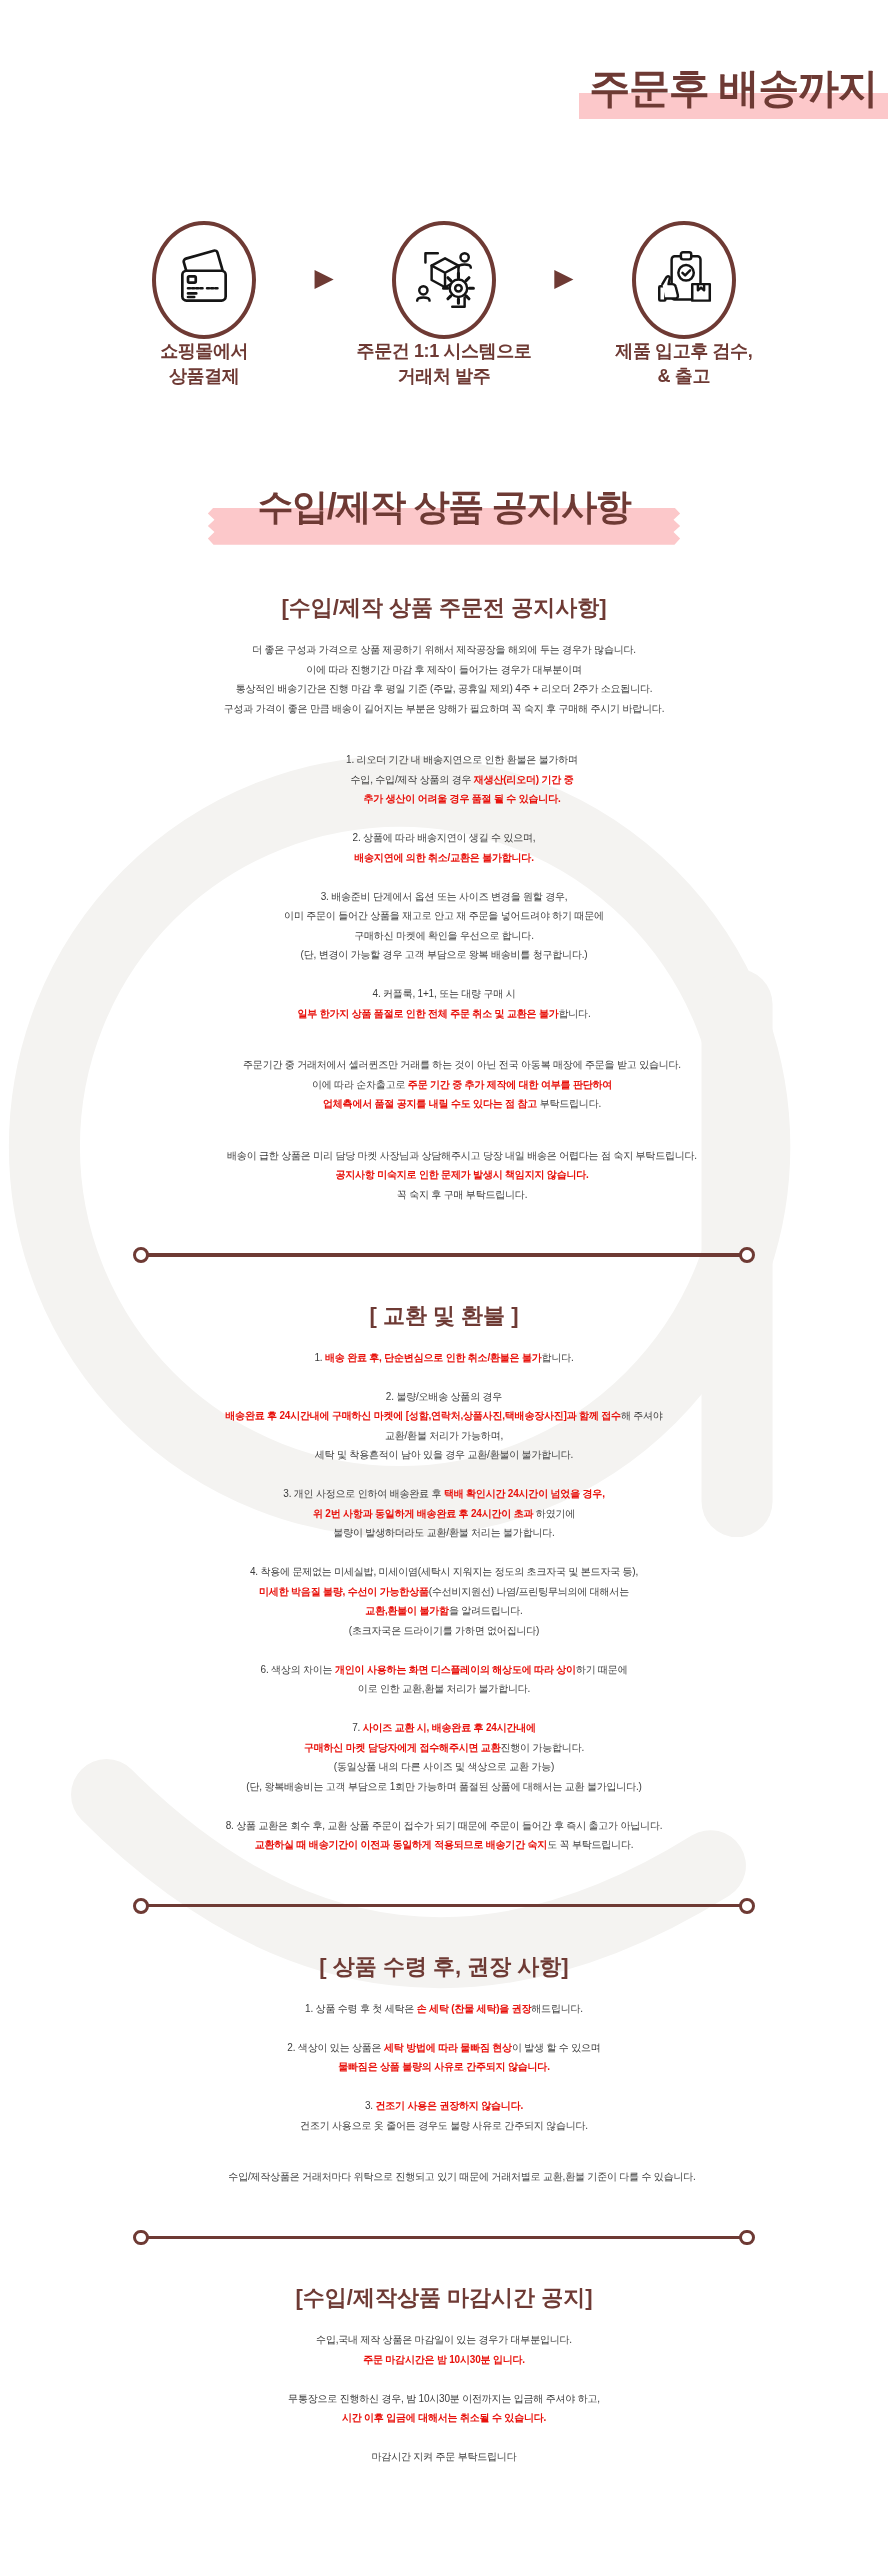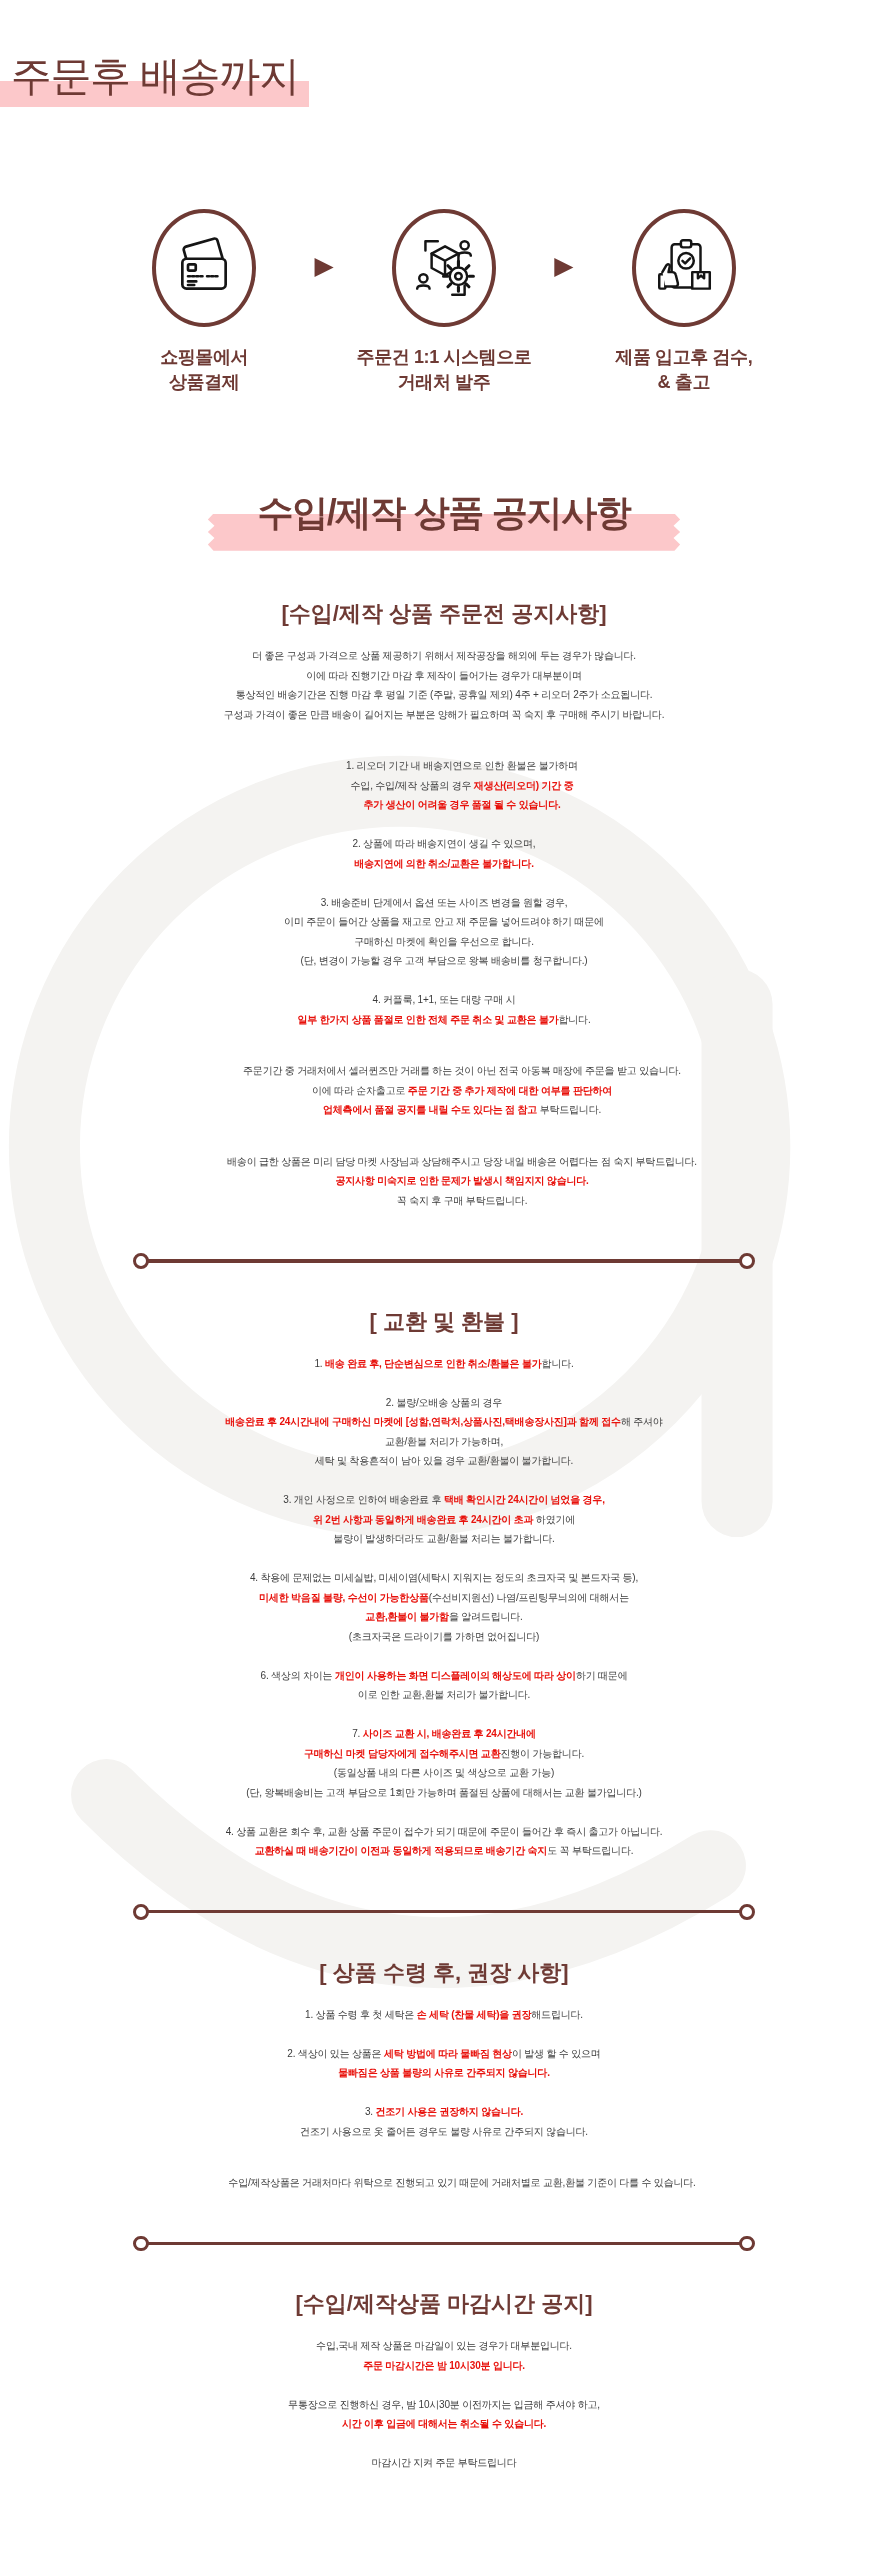--- a/index.html
+++ b/index.html
@@ -11,34 +11,34 @@
   html,body{margin:0;padding:0;}
   body{
     width:888px;min-height:2576px;margin:0 auto;background:#fff;
     font-family:"Liberation Sans","DejaVu Sans",sans-serif;
     position:relative;overflow:hidden;
   }
   .watermark{position:absolute;left:0;top:480px;z-index:0;pointer-events:none;}
   .content{position:relative;z-index:1;padding-top:49px;}
 
   h1.title1{
-    text-align:left;margin:0 0 105px;font-size:41px;font-weight:400;
+    text-align:right;margin:12px 0 105px;font-size:41px;font-weight:700;
     color:var(--brown);letter-spacing:-1.3px;
   }
   .h1-hl{background:linear-gradient(to bottom,transparent 54%,var(--pink) 54%);padding:1.8px 10.7px 8px;}
 
   .steps{display:flex;justify-content:center;align-items:flex-start;gap:5.3px;}
   .step{width:210px;display:flex;flex-direction:column;align-items:center;}
   .circle{
     width:96px;height:110px;border:4.4px solid var(--brown);border-radius:50%;
     display:flex;align-items:center;justify-content:center;background:#fff;
   }
   .circle svg{width:66px;height:66px;}
   .step-label{
-    margin-top:18px;font-size:18px;line-height:25px;font-weight:700;
+    font-size:18px;line-height:25px;font-weight:700;
     color:var(--brown);text-align:center;white-space:pre-line;letter-spacing:-0.4px;
   }
   .arrow{font-size:25px;color:var(--brown);margin-top:44px;line-height:1;}
 
   h2.title2{
     text-align:center;margin:94px 0 0;font-size:36px;font-weight:800;
     color:var(--brown);letter-spacing:-1.3px;
   }
   .tape{position:relative;display:inline-block;z-index:0;padding:0 3.6px;}
   .tape-text{position:relative;z-index:1;text-align:right;}
@@ -159,21 +159,21 @@
         <span class="bar"></span>
         <span class="ring"></span>
       </div>
       <h3 class="sec-h">[ 교환 및 환불 ]</h3>
       <p class="block"><span>1. </span><span class="red">배송 완료 후, 단순변심으로 인한 취소/환불은 불가</span><span>합니다.</span></p>
       <p class="block"><span>2. 불량/오배송 상품의 경우</span><br><span class="red">배송완료 후 24시간내에 구매하신 마켓에 [성함,연락처,상품사진,택배송장사진]과 함께 접수</span><span>해 주셔야</span><br><span>교환/환불 처리가 가능하며,</span><br><span>세탁 및 착용흔적이 남아 있을 경우 교환/환불이 불가합니다.</span></p>
       <p class="block"><span>3. 개인 사정으로 인하여 배송완료 후 </span><span class="red">택배 확인시간 24시간이 넘었을 경우,</span><br><span class="red">위 2번 사항과 동일하게 배송완료 후 24시간이 초과</span><span> 하였기에</span><br><span>불량이 발생하더라도 교환/환불 처리는 불가합니다.</span></p>
       <p class="block"><span>4. 착용에 문제없는 미세실밥, 미세이염(세탁시 지워지는 정도의 초크자국 및 본드자국 등),</span><br><span class="red">미세한 박음질 불량, 수선이 가능한상품</span><span>(수선비지원선) 나염/프린팅무늬의에 대해서는</span><br><span class="red">교환,환불이 불가함</span><span>을 알려드립니다.</span><br><span>(초크자국은 드라이기를 가하면 없어집니다)</span></p>
       <p class="block"><span>6. 색상의 차이는 </span><span class="red">개인이 사용하는 화면 디스플레이의 해상도에 따라 상이</span><span>하기 때문에</span><br><span>이로 인한 교환,환불 처리가 불가합니다.</span></p>
       <p class="block"><span>7. </span><span class="red">사이즈 교환 시, 배송완료 후 24시간내에</span><br><span class="red">구매하신 마켓 담당자에게 접수해주시면 교환</span><span>진행이 가능합니다.</span><br><span>(동일상품 내의 다른 사이즈 및 색상으로 교환 가능)</span><br><span>(단, 왕복배송비는 고객 부담으로 1회만 가능하며 품절된 상품에 대해서는 교환 불가입니다.)</span></p>
-      <p class="block"><span>4. 상품 교환은 회수 후, 교환 상품 주문이 접수가 되기 때문에 주문이 들어간 후 즉시 출고가 아닙니다.</span><br><span class="red">교환하실 때 배송기간이 이전과 동일하게 적용되므로 배송기간 숙지</span><span>도 꼭 부탁드립니다.</span></p>
+      <p class="block"><span>8. 상품 교환은 회수 후, 교환 상품 주문이 접수가 되기 때문에 주문이 들어간 후 즉시 출고가 아닙니다.</span><br><span class="red">교환하실 때 배송기간이 이전과 동일하게 적용되므로 배송기간 숙지</span><span>도 꼭 부탁드립니다.</span></p>
       <div class="divider">
         <span class="ring"></span>
         <span class="bar"></span>
         <span class="ring"></span>
       </div>
       <h3 class="sec-h">[ 상품 수령 후, 권장 사항]</h3>
       <p class="block"><span>1. 상품 수령 후 첫 세탁은 </span><span class="red">손 세탁 (찬물 세탁)을 권장</span><span>해드립니다.</span></p>
       <p class="block"><span>2. 색상이 있는 상품은 </span><span class="red">세탁 방법에 따라 물빠짐 현상</span><span>이 발생 할 수 있으며</span><br><span class="red">물빠짐은 상품 불량의 사유로 간주되지 않습니다.</span></p>
       <p class="block"><span>3. </span><span class="red">건조기 사용은 권장하지 않습니다.</span><br><span>건조기 사용으로 옷 줄어든 경우도 불량 사유로 간주되지 않습니다.</span></p>
       <p class="block para"><span>수입/제작상품은 거래처마다 위탁으로 진행되고 있기 때문에 거래처별로 교환,환불 기준이 다를 수 있습니다.</span></p>

